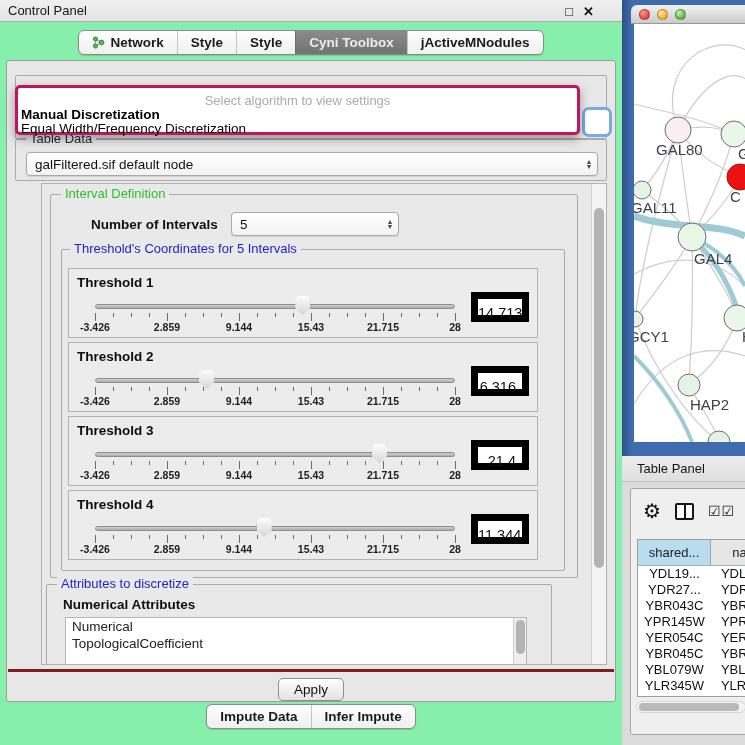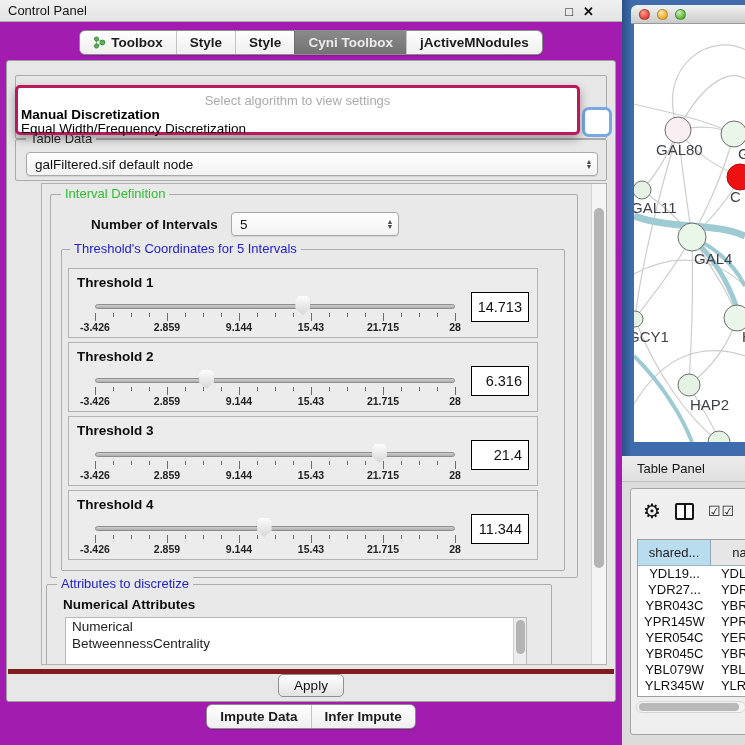--- a/index.html
+++ b/index.html
@@ -1,20 +1,20 @@
 <!DOCTYPE html>
 <html><head>
 <meta charset="utf-8">
 <style>
   * { margin:0; padding:0; box-sizing:border-box; }
   html,body { width:745px; height:745px; overflow:hidden; }
   body { font-family:"Liberation Sans", sans-serif; background:#DADADA; position:relative; font-size:13px; color:#1c1c1c; }
 
   
-  #control-panel { position:absolute; left:0; top:0; width:622px; height:745px; background:#a21caf; }
+  #control-panel { position:absolute; left:0; top:0; width:622px; height:745px; background:#86efac; }
   .titlebar { position:absolute; left:0; top:0; width:622px; height:22px; background:linear-gradient(#F0F0F0,#E4E4E4); border-bottom:1px solid #ACACAC; display:flex; align-items:center; }
   .titlebar .title { margin-left:8px; font-size:13px; color:#161616; }
   .titlebar .win-icons { position:absolute; right:28px; top:0; height:22px; display:flex; align-items:center; gap:10px; }
   .titlebar .win-icons span { font-size:13px; color:#111; cursor:default; }
 
   .seg-bar { position:absolute; left:0; width:622px; display:flex; justify-content:center; }
   .seg { display:flex; border:1px solid #8B8B8B; border-radius:6px; overflow:hidden; background:linear-gradient(#FEFEFE,#EFEFEF); box-shadow:0 1px 1px rgba(0,0,0,.15); }
   .seg .item { padding:4px 13px; font-size:13.5px; font-weight:600; color:#1b1b1b; display:flex; align-items:center; gap:5px; border-left:1px solid #C4C4C4; cursor:default; white-space:nowrap; }
   .seg .item:first-child { border-left:none; }
   .seg .item.selected { background:linear-gradient(#8A8A8A,#737373); color:#EBEBEB; border-left-color:#6E6E6E; }
@@ -57,31 +57,31 @@
   #thresholds-group > .gb-label { position:absolute; top:-9px; left:8px; padding:0 4px; color:#2222CC; background:#E9E9E9; font-size:13px; }
 
   .thr-row { position:absolute; left:6px; width:470px; height:70px; background:#ECECEC; border:1px solid #B3B3B3; }
   .thr-row .thr-label { position:absolute; left:8px; top:6px; font-weight:700; font-size:13.5px; color:#0d0d0d; }
   .thr-row .track { position:absolute; left:26px; top:35px; width:360px; height:5px; border:1px solid #8E8E8E; border-radius:3px; background:linear-gradient(#CFCFCF,#ADADAD); }
   .thr-row .thumb16 { position:absolute; top:27px; width:15px; height:19px; background:linear-gradient(#FDFDFD,#D6D6D6); clip-path:polygon(50% 100%, 0 64%, 0 20%, 20% 0, 80% 0, 100% 20%, 100% 64%); filter:drop-shadow(0 0 1px #777); }
   .thr-row .ticks { position:absolute; left:26px; top:44px; width:360px; height:9px; }
   .thr-row .ticks i { position:absolute; top:0; width:1px; background:#6c6c6c; }
   .thr-row .tick-labels { position:absolute; left:26px; top:52px; width:360px; height:12px; }
   .thr-row .tick-labels b { position:absolute; transform:translateX(-50%); font-size:10.5px; font-weight:700; color:#222; white-space:nowrap; }
-  .thr-row .valbox { position:absolute; left:402px; top:23px; width:58px; height:30px; background:#fff; border:1px solid #000000; font-size:14.5px; color:#111; text-align:right; padding:6px 6px 0 0; }
+  .thr-row .valbox { position:absolute; left:402px; top:23px; width:58px; height:30px; background:#fff; border:7px solid #000000; font-size:14.5px; color:#111; text-align:right; padding:6px 6px 0 0; }
 
   #attr-group { left:4px; top:400px; width:506px; height:92px; }
   #attr-group > .gb-label { color:#2222CC; background:#E9E9E9; }
   #attr-subtitle { position:absolute; left:16px; top:12px; font-weight:700; font-size:13.5px; color:#0f0f0f; }
   #attr-list { position:absolute; left:18px; top:32px; width:462px; height:50px; background:#fff; border:1px solid #B7B7B7; overflow:hidden; }
   #attr-list .li { padding-left:6px; font-size:13.5px; color:#222; height:17px; line-height:17px; }
   #attr-vscroll { right:0; top:0; width:13px; height:48px; background:#EDEDED; border-left:1px solid #D0D0D0; }
   #attr-vscroll .thumb { top:2px; height:34px; width:9px; }
 
-  #apply-row { position:absolute; left:1px; top:608px; width:606px; height:32px; border-top:5px solid #7f1d1d; background:#E7E7E7; display:flex; justify-content:center; align-items:flex-start; }
+  #apply-row { position:absolute; left:1px; top:608px; width:606px; height:32px; border-top:3px solid #7f1d1d; background:#E7E7E7; display:flex; justify-content:center; align-items:flex-end; }
   #apply-btn { width:66px; height:23px; border:1px solid #8F8F8F; border-radius:5px; background:linear-gradient(#FEFEFE,#E3E3E3); font-size:13.5px; color:#111; font-family:"Liberation Sans",sans-serif; }
 
   
   #right-side { position:absolute; left:622px; top:0; width:123px; height:745px; background:#DCDCDC; }
   #net-frame { position:absolute; left:0; top:0; width:123px; height:456px; background:linear-gradient(90deg,#2D5186 0,#3E6CAD 10px,#3E6CAD 100%); }
   #net-titlebar { position:absolute; left:9px; top:5px; width:114px; height:19px; background:linear-gradient(#F2F2F2,#CBCBCB); border-radius:6px 0 0 0; border-bottom:1px solid #9a9a9a; display:flex; align-items:center; gap:7px; padding-left:8px; }
   .light { width:11px; height:11px; border-radius:50%; border:1px solid rgba(0,0,0,.25); }
   .light.red { background:radial-gradient(circle at 35% 30%, #FF9C92, #E4453A 70%); }
   .light.yellow { background:radial-gradient(circle at 35% 30%, #FFE9A8, #EFAD28 70%); }
   .light.green { background:radial-gradient(circle at 35% 30%, #C9F3B6, #5CB43C 70%); }
@@ -128,21 +128,21 @@
     <div class="seg" id="top-seg">
         <div class="item">
           <svg width="13" height="13" viewBox="0 0 13 13">
             <line x1="3.5" y1="3" x2="9.5" y2="6.5" stroke="#8FBF8F" stroke-width="1.2"></line>
             <line x1="3.5" y1="10" x2="9.5" y2="6.5" stroke="#8FBF8F" stroke-width="1.2"></line>
             <line x1="3.5" y1="3" x2="3.5" y2="10" stroke="#8FBF8F" stroke-width="1.2"></line>
             <circle cx="3.5" cy="3" r="2.1" fill="#57B457" stroke="#2E7D2E" stroke-width="0.8"></circle>
             <circle cx="3.5" cy="10" r="2.1" fill="#57B457" stroke="#2E7D2E" stroke-width="0.8"></circle>
             <circle cx="9.5" cy="6.5" r="2.4" fill="#57B457" stroke="#2E7D2E" stroke-width="0.8"></circle>
           </svg>
-          <span>Toolbox</span>
+          <span>Network</span>
         </div>
         <div class="item">
           <span>Style</span>
         </div>
         <div class="item">
           <span>Style</span>
         </div>
         <div class="item selected">
           <span>Cyni Toolbox</span>
         </div>
@@ -336,21 +336,21 @@
             </div>
         </div>
       </div>
 
       <div class="groupbox" id="attr-group">
         <span class="gb-label">Attributes to discretize</span>
         <span id="attr-subtitle">Numerical Attributes</span>
         <div id="attr-list">
           <div id="attr-items">
               <div class="li">Numerical</div>
-              <div class="li">BetweennessCentrality</div>
+              <div class="li">TopologicalCoefficient</div>
             </div>
           <div class="vscroll" id="attr-vscroll" style="position:absolute;">
               <div class="thumb"></div>
             </div>
         </div>
       </div>
 
       <div class="vscroll" id="main-vscroll">
           <div class="thumb"></div>
         </div>

